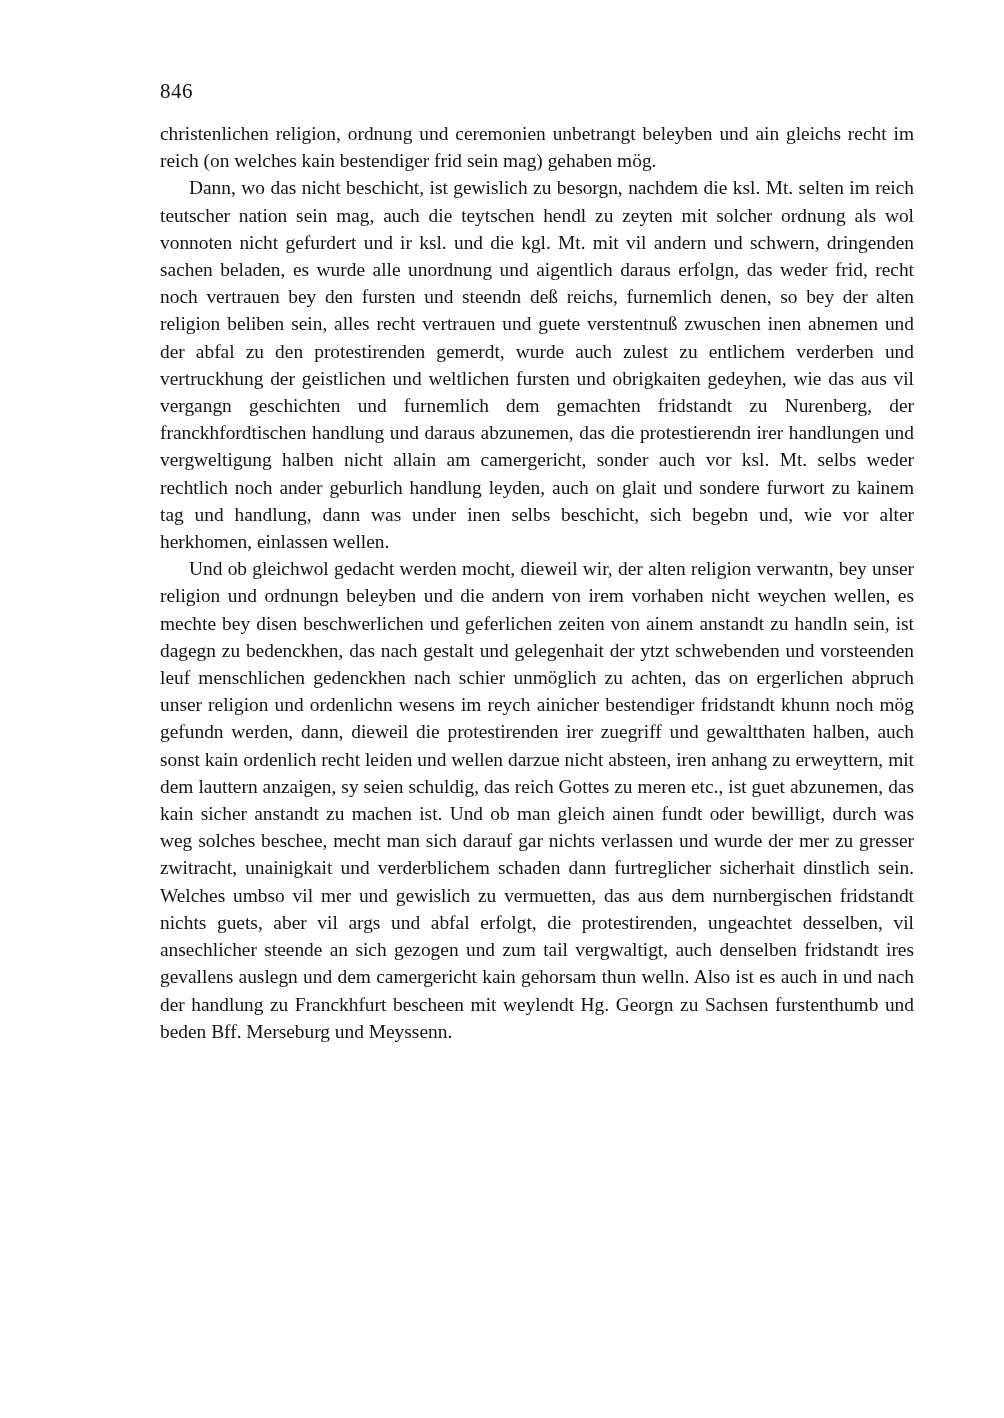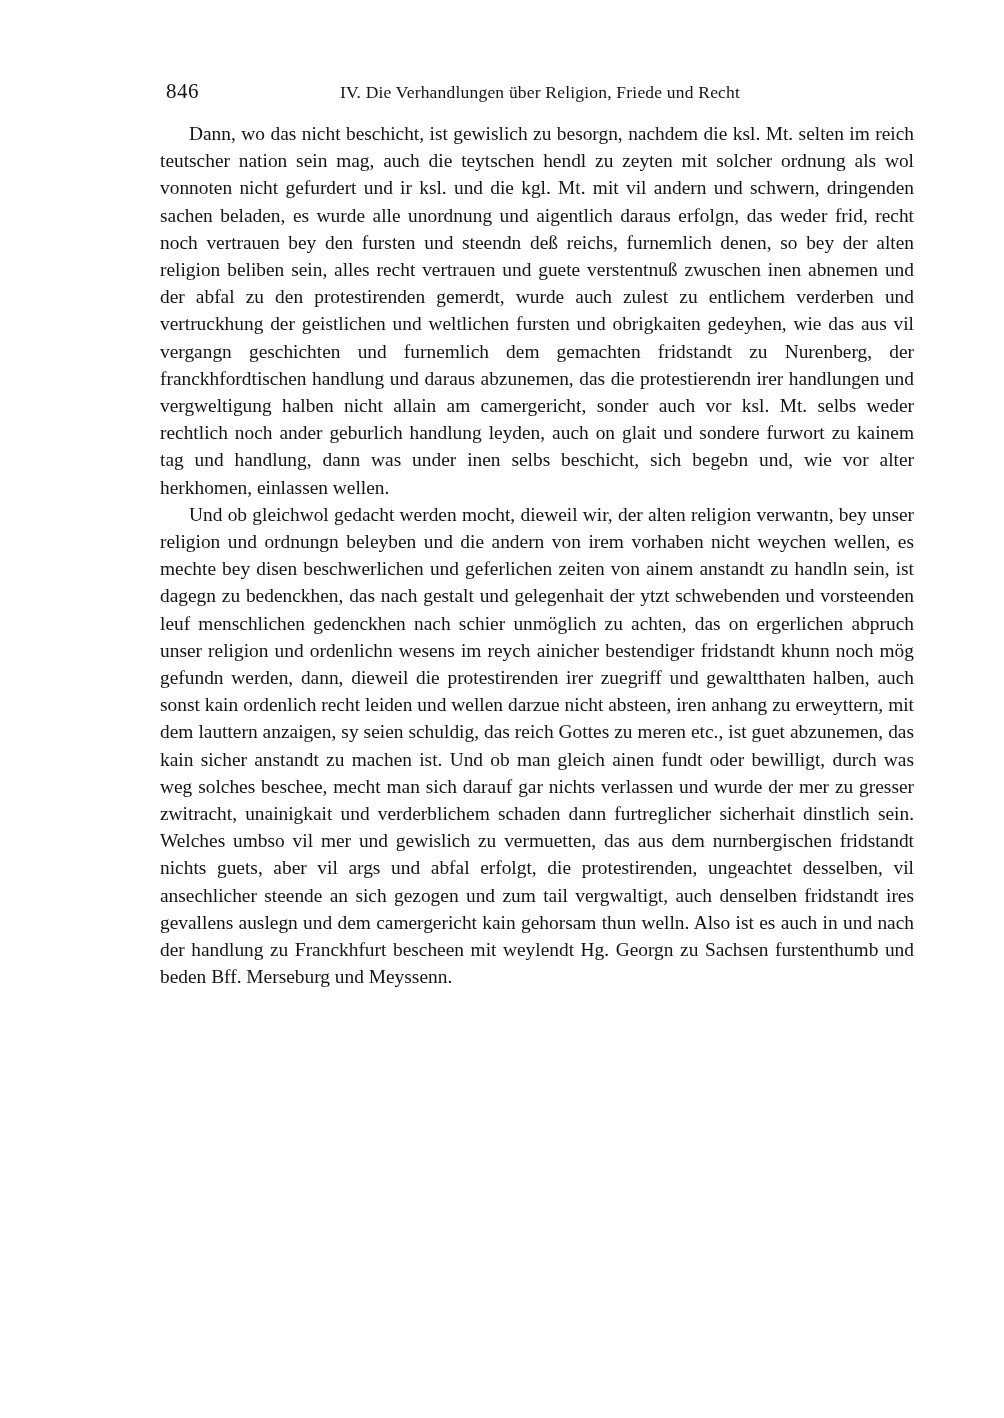--- a/index.html
+++ b/index.html
@@ -19,21 +19,20 @@
   .content {
     position: absolute;
     left: 160px;
     top: 78px;
     width: 754px;
   }
   .header {
     position: relative;
     height: 26px;
     margin-bottom: 16px;
-    margin-left: 6px;
   }
   .pagenum {
     position: absolute;
     left: 0;
     bottom: 0;
     font-size: 21px;
     letter-spacing: 0.5px;
   }
   .running {
     position: absolute;
@@ -62,22 +61,22 @@
   }
 </style>
 </head>
 <body>
 
 <div class="page">
   <div class="content">
 
     <div class="header">
       <span class="pagenum">846</span>
-      <span class="running">IV. Die Verhandlungen über Religion, Friede und Recht</span>
     </div>
 
     <div class="body-text">
+      <p class="para">christenlichen religion, ordnung und ceremonien unbetrangt beleyben und ain gleichs recht im reich (on welches kain bestendiger frid sein mag) gehaben mög.</p>
       <p class="para indent">Dann, wo das nicht beschicht, ist gewislich zu besorgn, nachdem die ksl. Mt. selten im reich teutscher nation sein mag, auch die teytschen hendl zu zeyten mit solcher ordnung als wol vonnoten nicht gefurdert und ir ksl. und die kgl. Mt. mit vil andern und schwern, dringenden sachen beladen, es wurde alle unordnung und aigentlich daraus erfolgn, das weder frid, recht noch vertrauen bey den fursten und steendn deß reichs, furnemlich denen, so bey der alten religion beliben sein, alles recht vertrauen und guete verstentnuß zwuschen inen abnemen und der abfal zu den protestirenden gemerdt, wurde auch zulest zu entlichem verderben und vertruckhung der geistlichen und weltlichen fursten und obrigkaiten gedeyhen, wie das aus vil vergangn geschichten und furnemlich dem gemachten fridstandt zu Nurenberg, der franckhfordtischen handlung und daraus abzunemen, das die protestierendn irer handlungen und vergweltigung halben nicht allain am camergericht, sonder auch vor ksl. Mt. selbs weder rechtlich noch ander geburlich handlung leyden, auch on glait und sondere furwort zu kainem tag und handlung, dann was under inen selbs beschicht, sich begebn und, wie vor alter herkhomen, einlassen wellen.</p>
       <p class="para indent">Und ob gleichwol gedacht werden mocht, dieweil wir, der alten religion verwantn, bey unser religion und ordnungn beleyben und die andern von irem vorhaben nicht weychen wellen, es mechte bey disen beschwerlichen und geferlichen zeiten von ainem anstandt zu handln sein, ist dagegn zu bedenckhen, das nach gestalt und gelegenhait der ytzt schwebenden und vorsteenden leuf menschlichen gedenckhen nach schier unmöglich zu achten, das on ergerlichen abpruch unser religion und ordenlichn wesens im reych ainicher bestendiger fridstandt khunn noch mög gefundn werden, dann, dieweil die protestirenden irer zuegriff und gewaltthaten halben, auch sonst kain ordenlich recht leiden und wellen darzue nicht absteen, iren anhang zu erweyttern, mit dem lauttern anzaigen, sy seien schuldig, das reich Gottes zu meren etc., ist guet abzunemen, das kain sicher anstandt zu machen ist. Und ob man gleich ainen fundt oder bewilligt, durch was weg solches beschee, mecht man sich darauf gar nichts verlassen und wurde der mer zu gresser zwitracht, unainigkait und verderblichem schaden dann furtreglicher sicherhait dinstlich sein. Welches umbso vil mer und gewislich zu vermuetten, das aus dem nurnbergischen fridstandt nichts guets, aber vil args und abfal erfolgt, die protestirenden, ungeachtet desselben, vil ansechlicher steende an sich gezogen und zum tail vergwaltigt, auch denselben fridstandt ires gevallens auslegn und dem camergericht kain gehorsam thun welln. Also ist es auch in und nach der handlung zu Franckhfurt bescheen mit weylendt Hg. Georgn zu Sachsen furstenthumb und beden Bff. Merseburg und Meyssenn.</p>
     </div>
 
   </div>
 </div>
 
 </body></html>

